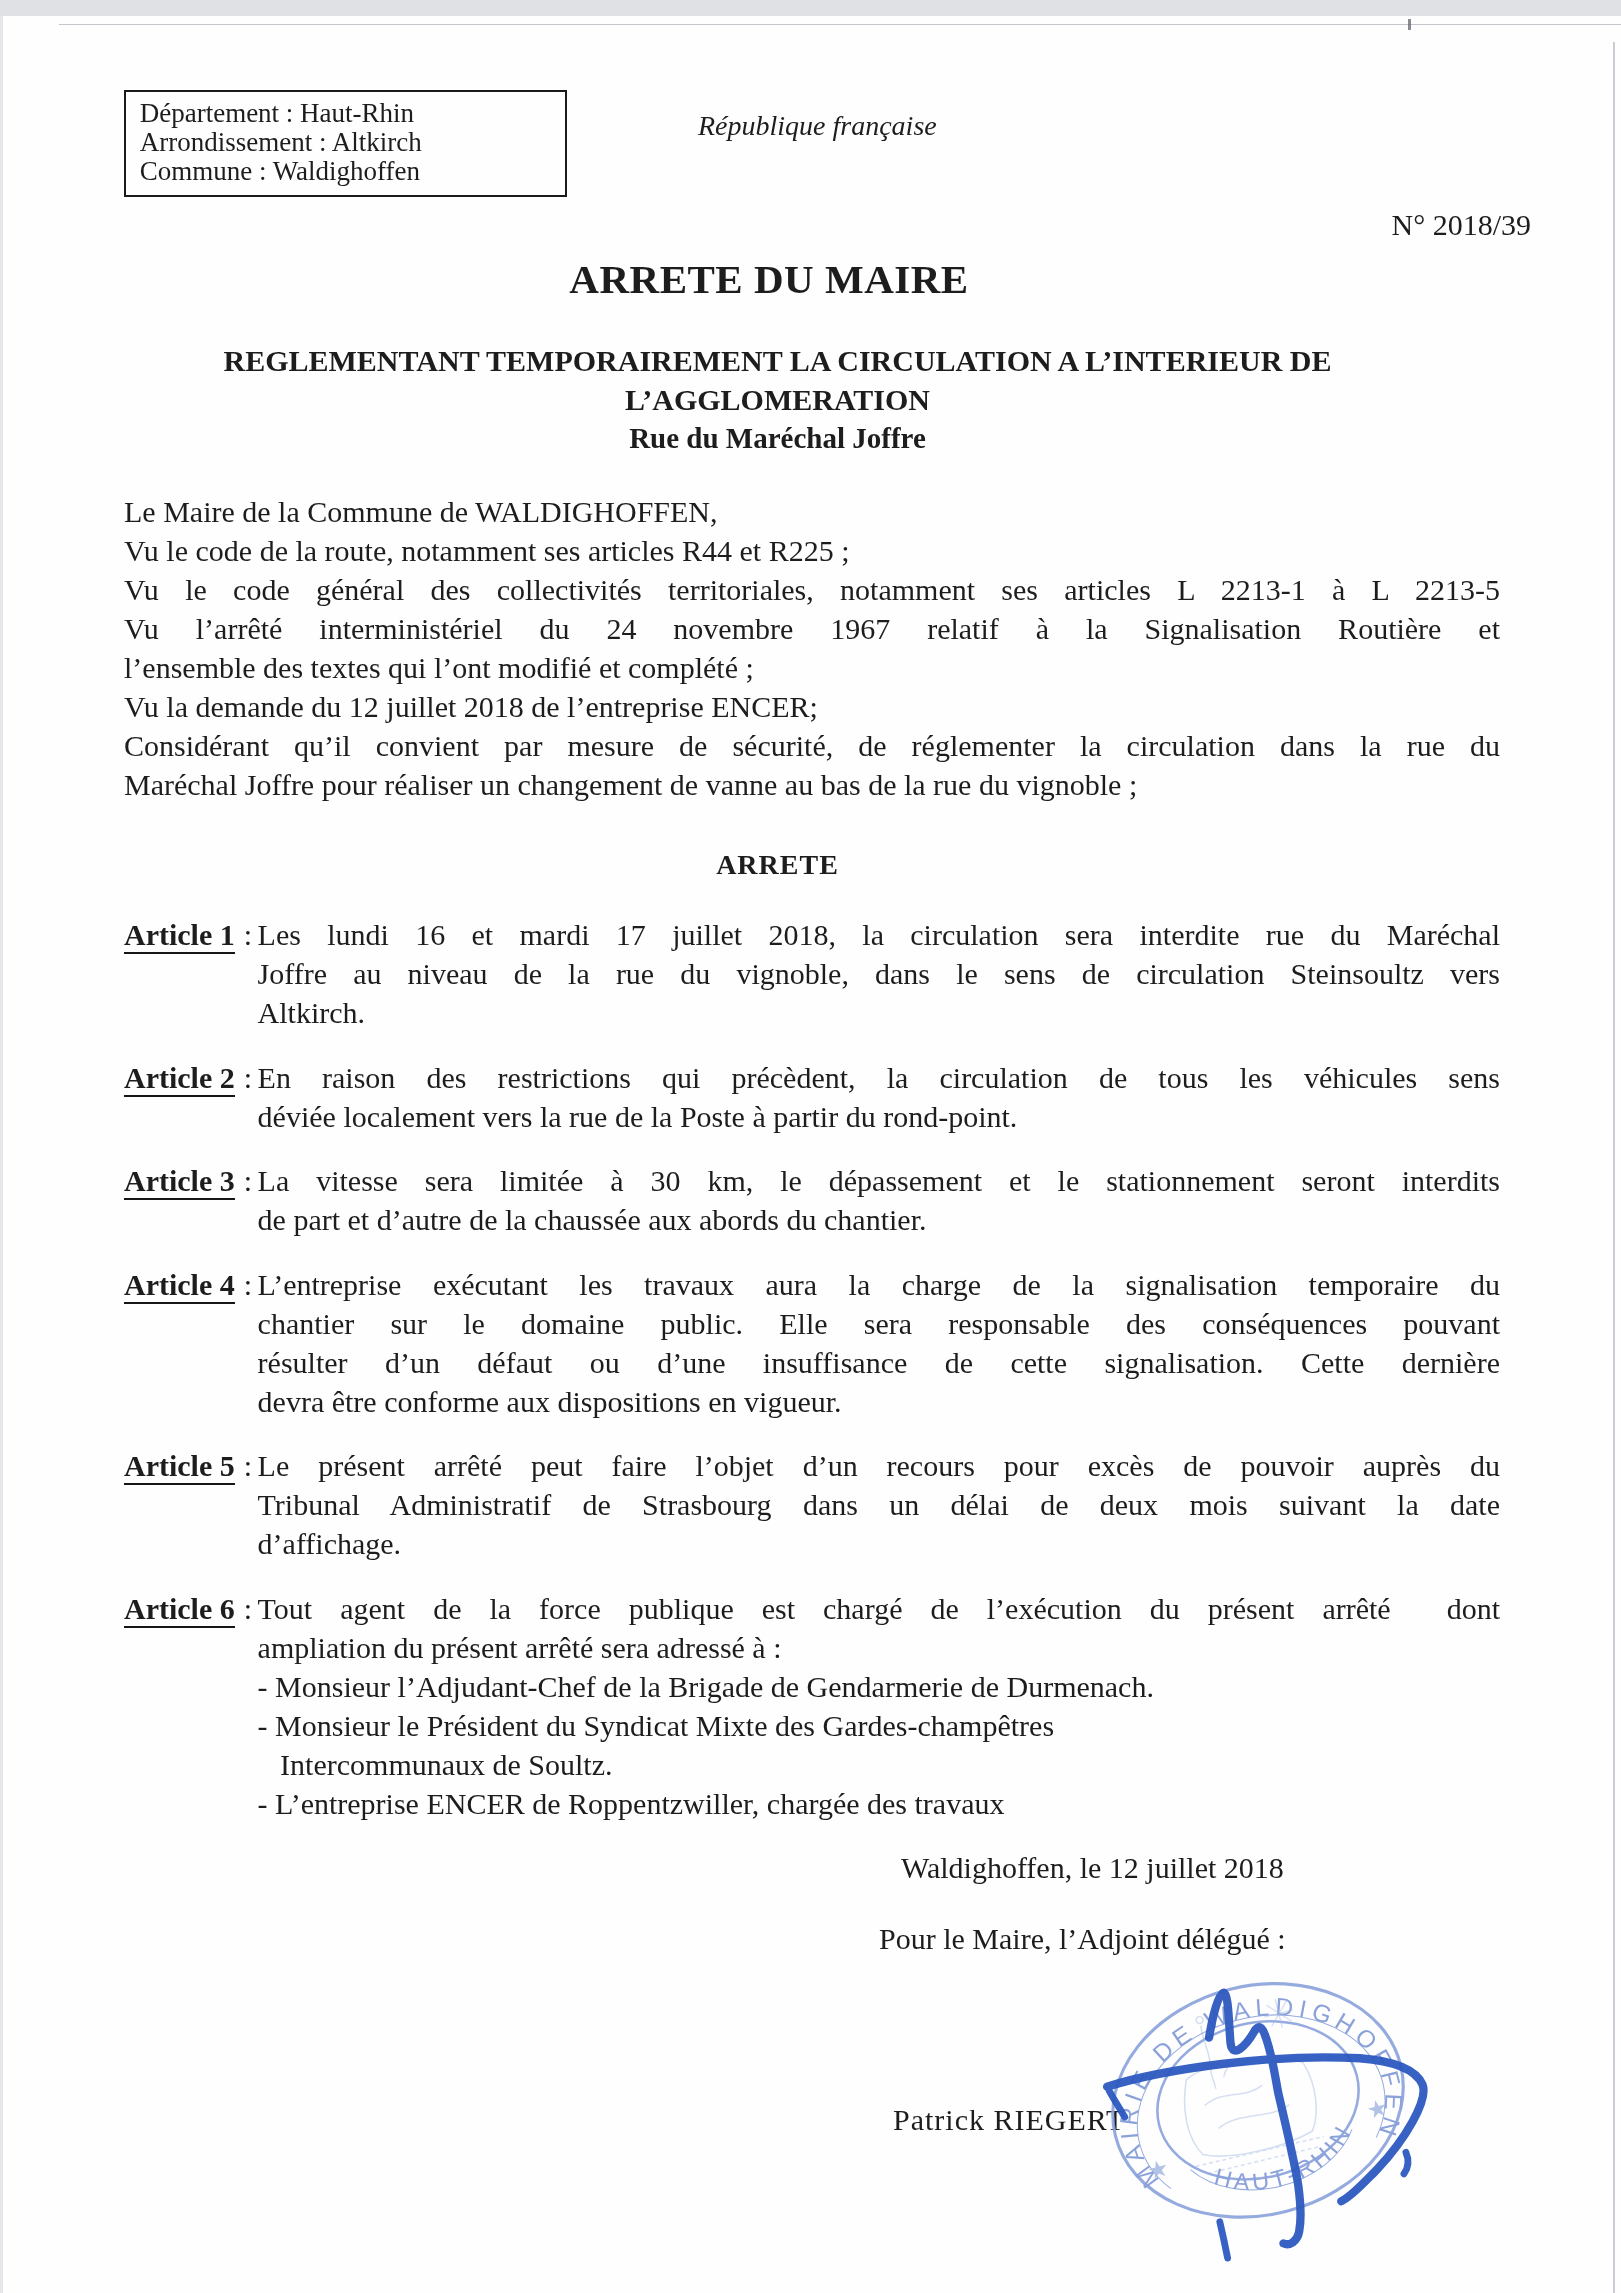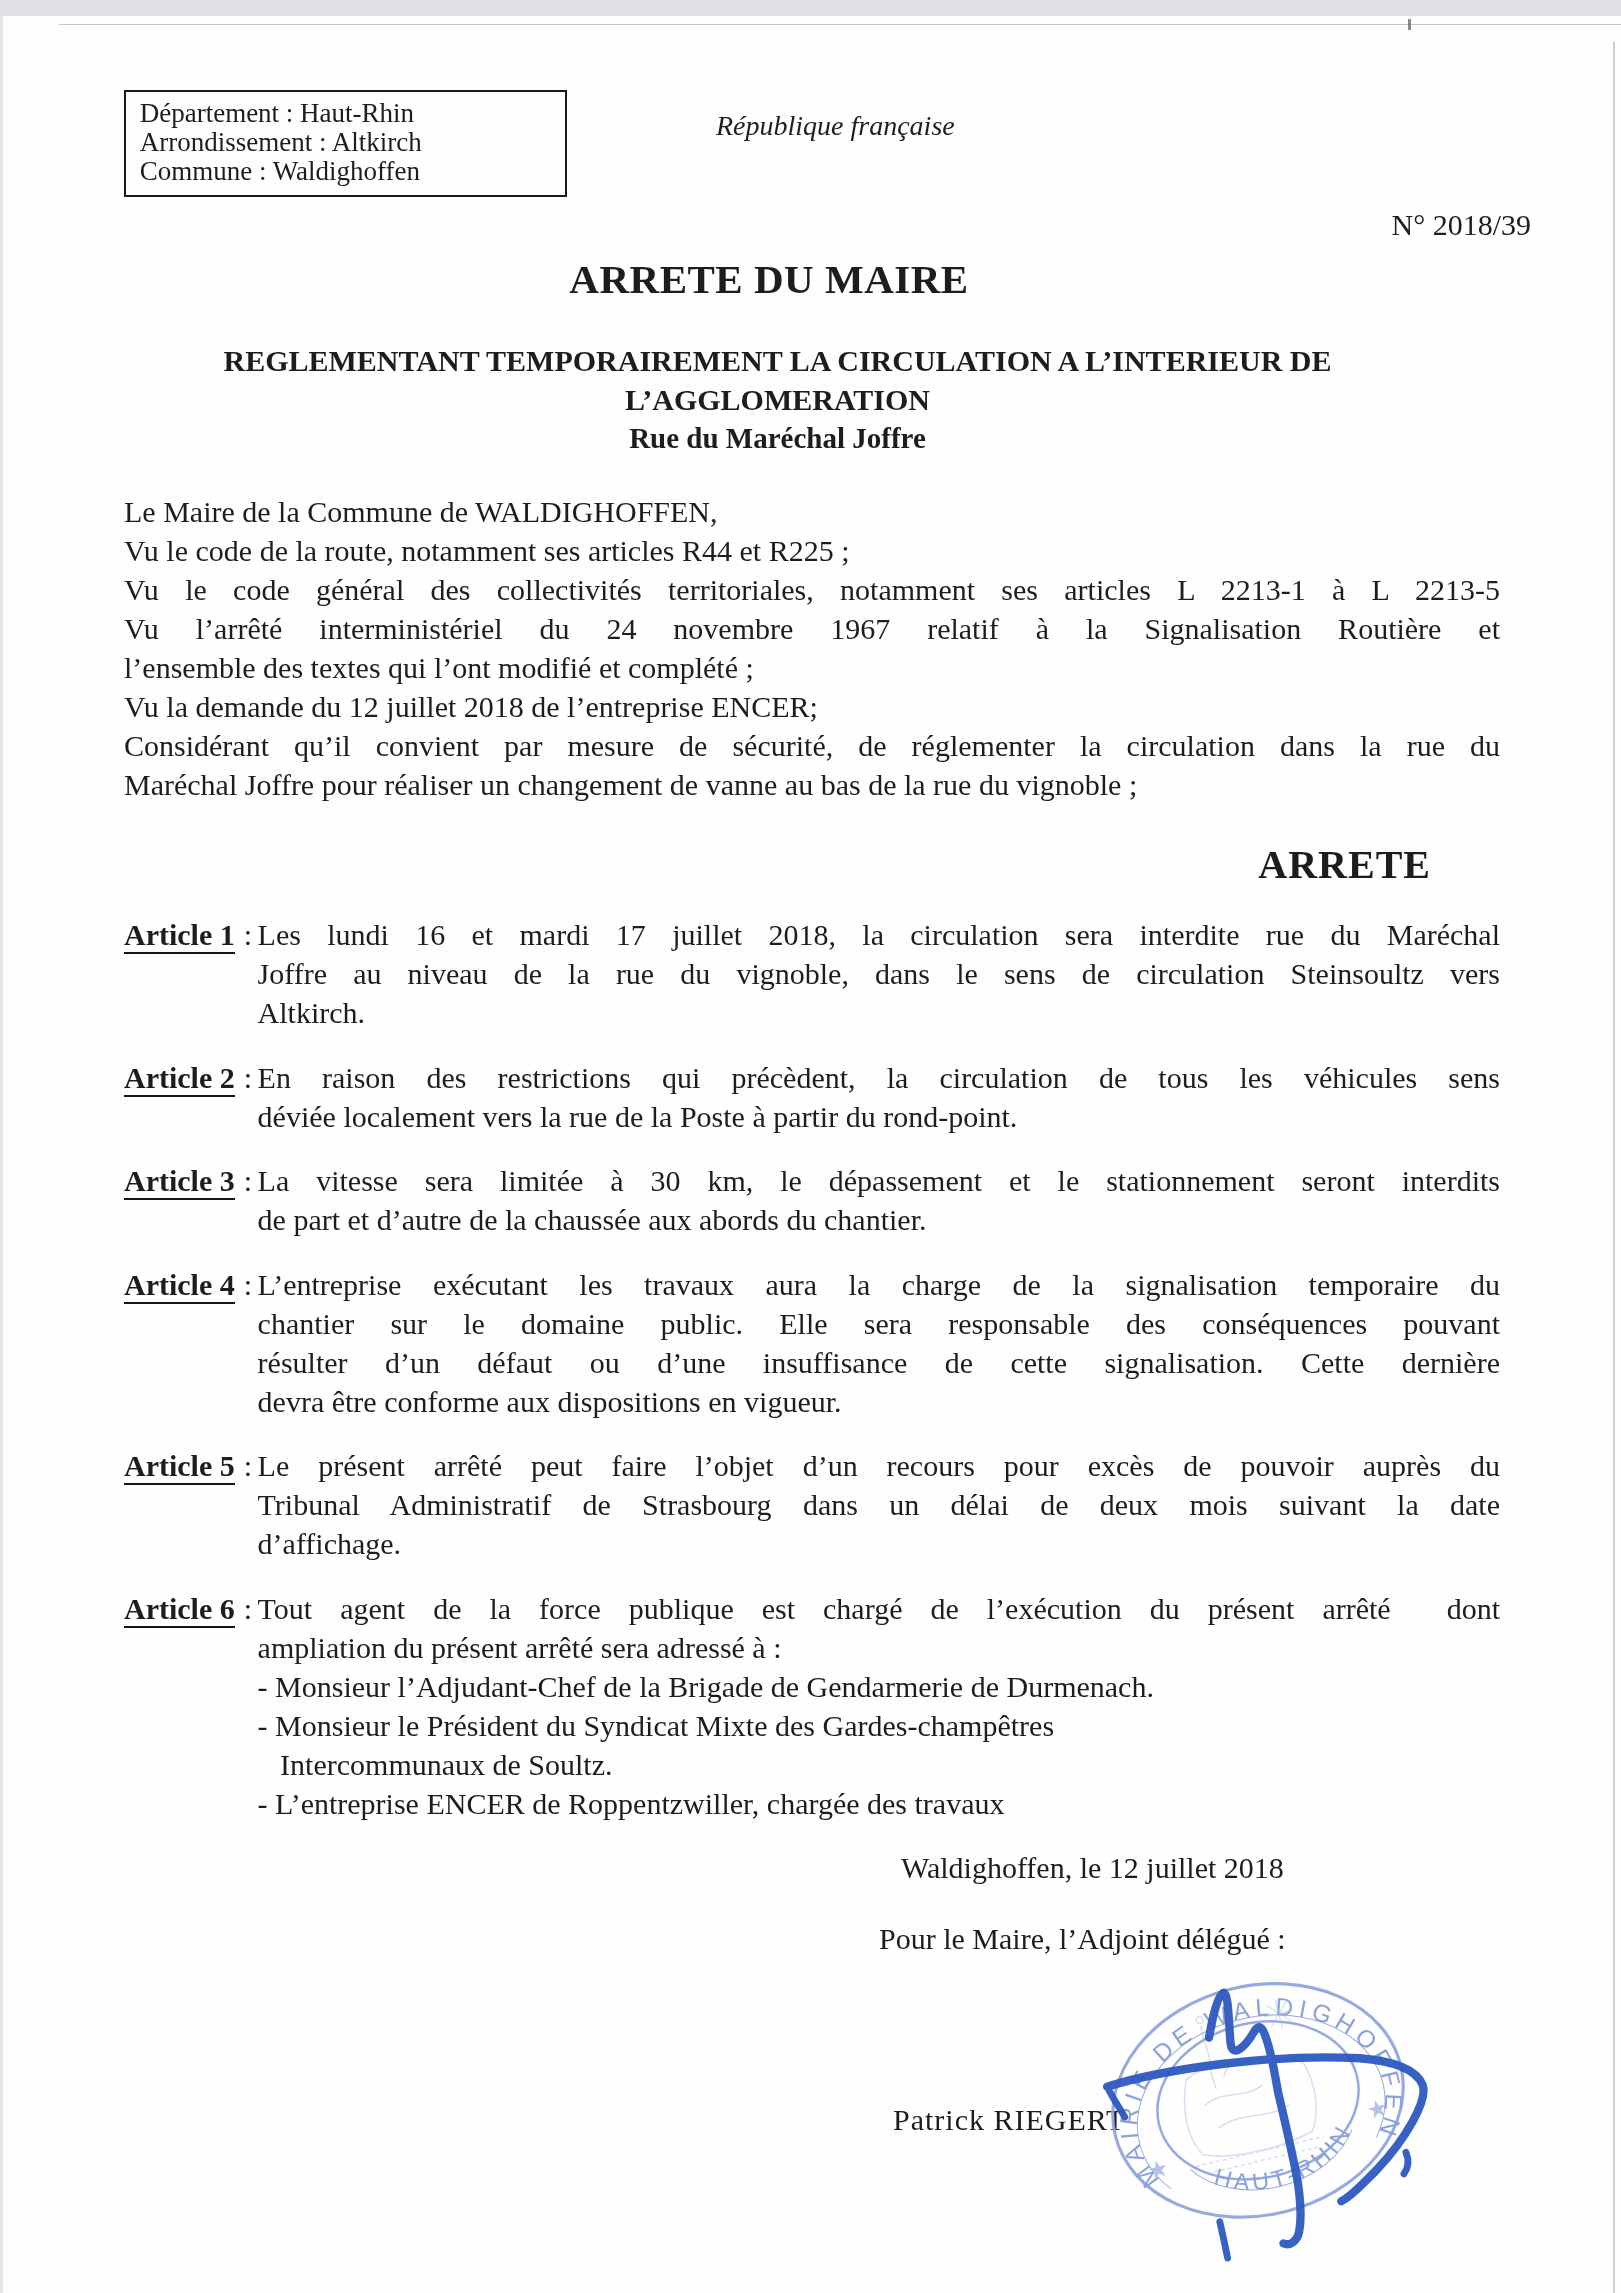--- a/index.html
+++ b/index.html
@@ -12,35 +12,35 @@
   .scan-top-line{position:absolute;left:59px;right:0;top:7.8px;height:1px;background:#c3c7cc;}
   .scan-tick{position:absolute;left:1408px;top:2.9px;width:2.9px;height:10.8px;background:#60646a;opacity:.75;}
   .scan-right-line{position:absolute;right:5.9px;top:25.5px;bottom:0;width:2px;background:#c9ced4;}
   .scan-left-shade{position:absolute;left:0;top:0;width:2.9px;height:100%;background:#e4e6e9;}
 
   .hbox{
     position:absolute;left:124px;top:74px;width:412px;
     border:2px solid #1a1a1a;padding:6.9px 13.7px 8.8px;
     font-size:27px;line-height:29px;white-space:nowrap;
   }
-  .republic{position:absolute;left:716px;top:94px;font-style:italic;font-size:28px;}
+  .republic{position:absolute;left:698px;top:94px;font-style:italic;font-size:28px;}
   .docnum{position:absolute;right:90px;top:192px;font-size:30px;}
   .main-title{
     position:absolute;left:0;right:83px;top:239px;text-align:center;
     font-size:41px;font-weight:bold;letter-spacing:0.5px;
   }
   .content{position:absolute;left:124px;top:325px;width:1376px;font-size:30px;line-height:39px;}
   .cgroup{text-align:center;font-weight:bold;padding-right:69px;}
   .sub{font-size:30px;}
   .street{font-size:29px;}
   .preamble{margin-top:34px;}
   .bline{min-height:39px;}
   .jlast{text-align:justify;text-align-last:justify;}
   .pre{white-space:pre-wrap;}
-  .arrete-h{margin-top:39px;padding-right:69px;text-align:right;font-weight:bold;font-size:40px;line-height:43px;letter-spacing:1px;}
+  .arrete-h{margin-top:39px;padding-right:69px;text-align:center;font-weight:bold;font-size:28px;line-height:43px;letter-spacing:1px;}
   .articles{margin-top:29px;}
   .article{display:flex;margin-bottom:25.5px;}
   .alabel-wrap{flex:0 0 114px;}
   .alabel{font-weight:bold;border-bottom:2.5px solid #161616;padding-bottom:1px;}
   .acolon{flex:0 0 19.6px;text-align:center;}
   .abody{flex:1;}
   .close-date{margin-left:777px;margin-top:23.5px;}
   .close-title{margin-left:755px;margin-top:32px;}
   .close-name{margin-left:769px;margin-top:142px;letter-spacing:1px;}
   .stamp{position:absolute;left:1066px;top:1947px;width:384px;height:310px;pointer-events:none;}

